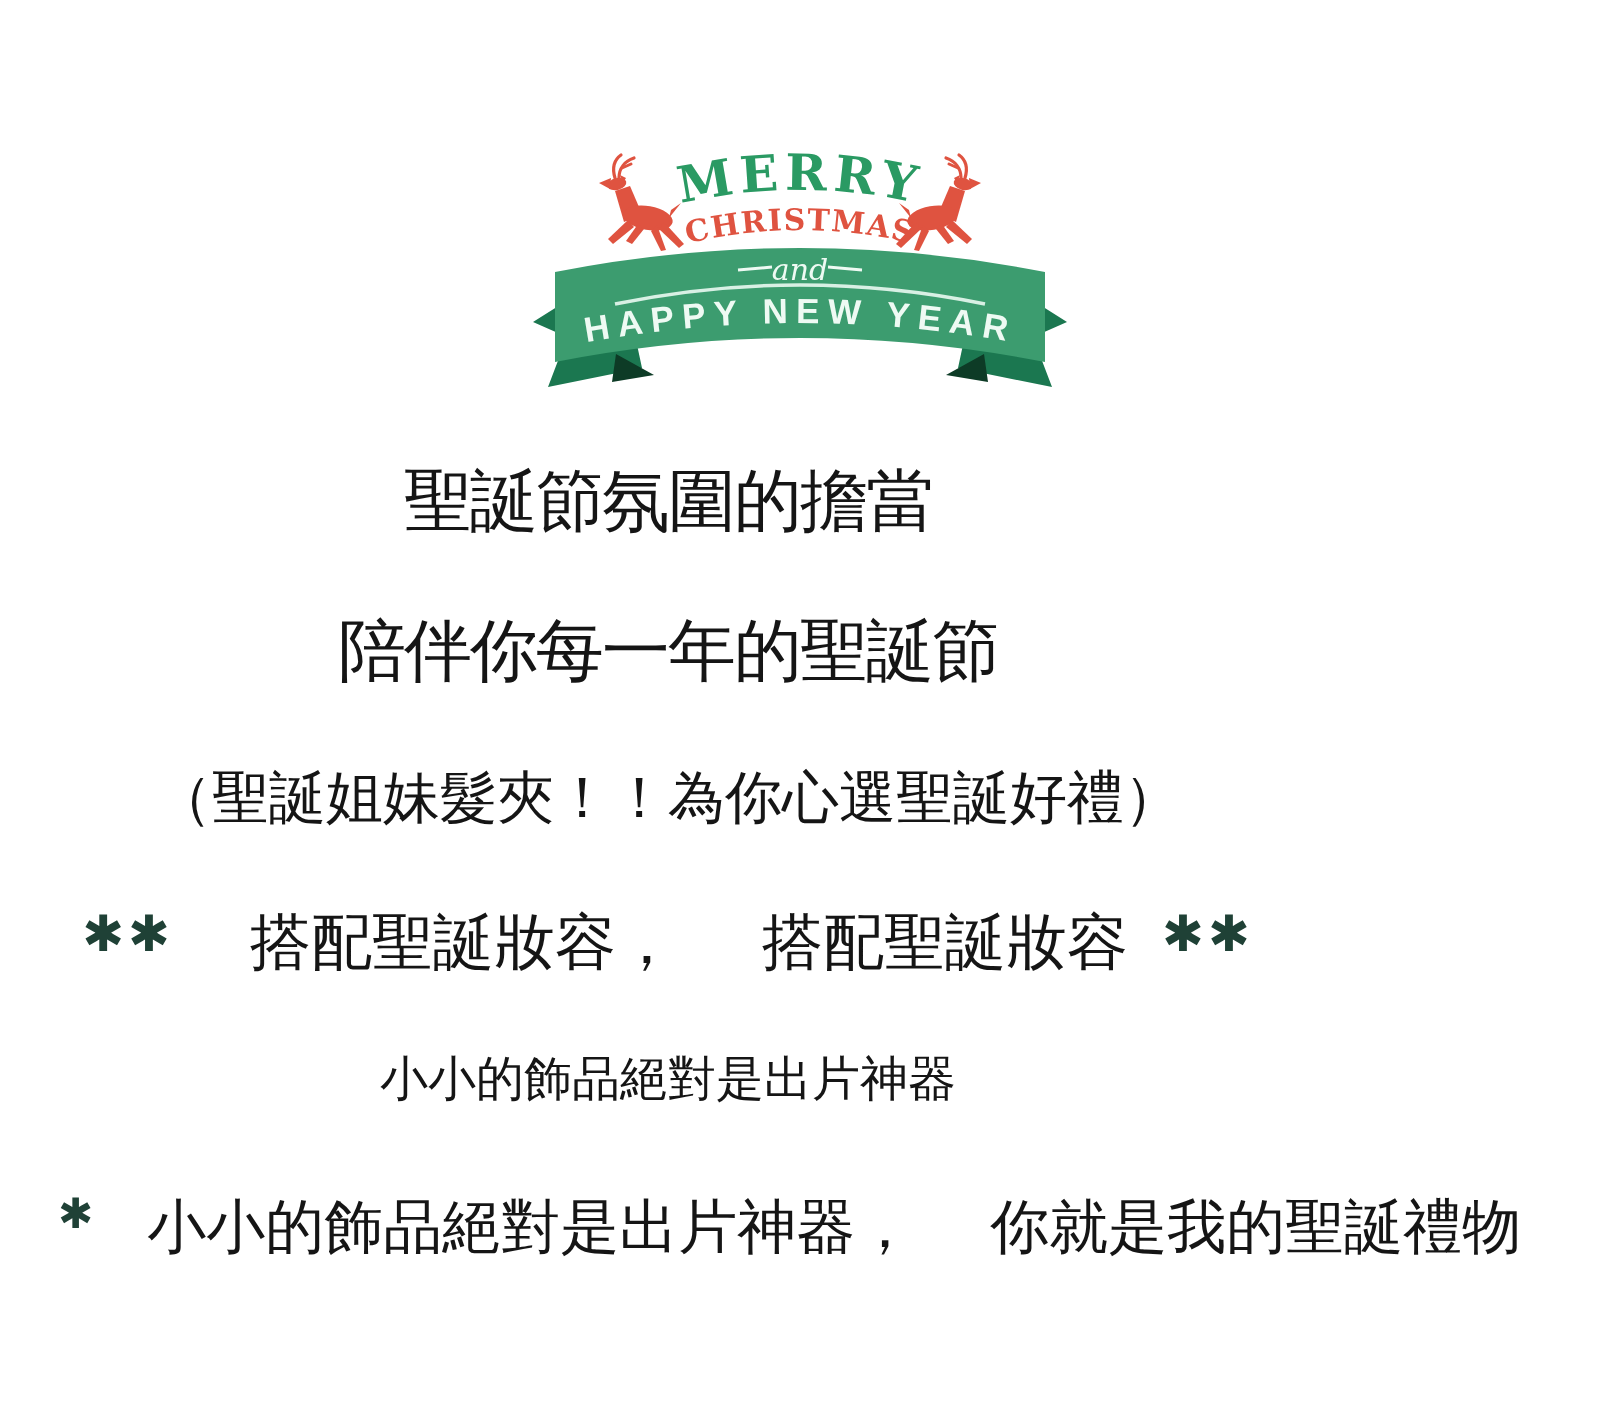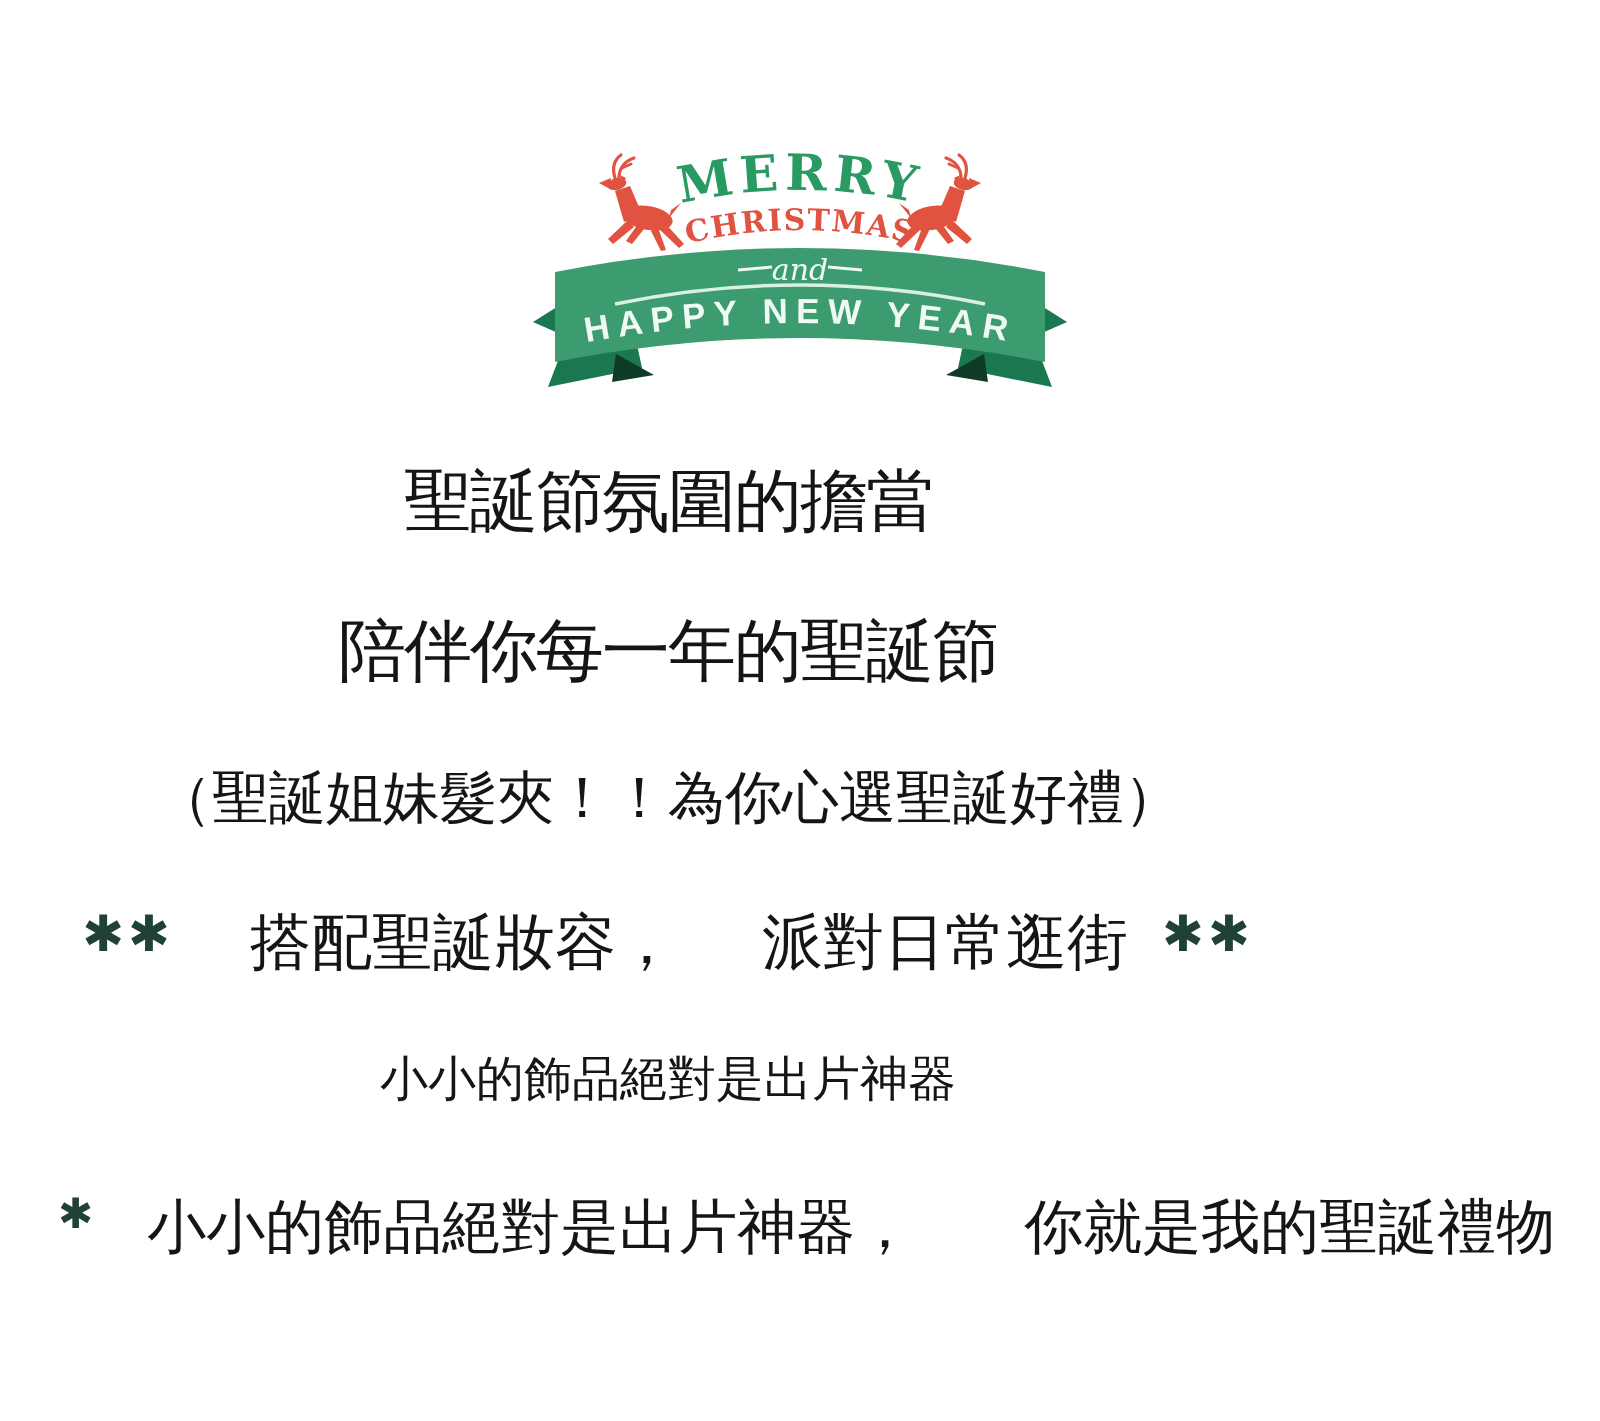--- a/index.html
+++ b/index.html
@@ -23,21 +23,21 @@
   .line6{top:1194px;font-size:59px;}
   .star{
     font-family:"DejaVu Sans",sans-serif;font-weight:bold;color:#1f4136;
     position:relative;
   }
   .star-pair-l{font-size:50px;letter-spacing:4px;top:-8px;margin-right:28px;}
   .star-pair-r{font-size:50px;letter-spacing:4px;top:-8px;margin-left:34px;}
   .star-single{font-size:42px;top:-14px;margin-left:58px;}
   .gap-makeup{margin-right:85px;margin-left:48px;}
   .santa-left{margin-left:54px;}
-  .santa-right{margin-left:110px;}
+  .santa-right{margin-left:76px;}
 </style>
 </head>
 <body>
 
 <div class="page">
 
   <div class="banner">
     <svg width="560" height="270" viewBox="0 0 560 270" xmlns="http://www.w3.org/2000/svg">
       <defs>
         <path id="arc-merry" d="M 150 78 Q 280 46 410 78" fill="none"></path>
@@ -94,21 +94,21 @@
 
   <div class="cn center line1">聖誕節氛圍的擔當</div>
 
   <div class="cn center line2">陪伴你每一年的聖誕節</div>
 
   <div class="cn center line3">（聖誕姐妹髮夾！！為你心選聖誕好禮）</div>
 
   <div class="cn row line4">
     <span class="star star-pair-l">✱✱</span>
     <span class="gap-makeup">搭配聖誕妝容，</span>
-    <span>派對日常逛街</span>
+    <span>搭配聖誕妝容</span>
     <span class="star star-pair-r">✱✱</span>
   </div>
 
   <div class="cn center line5">小小的飾品絕對是出片神器</div>
 
   <div class="cn row-left line6">
     <span class="star star-single">✱</span>
     <span class="santa-left">小小的飾品絕對是出片神器，</span>
     <span class="santa-right">你就是我的聖誕禮物</span>
   </div>

